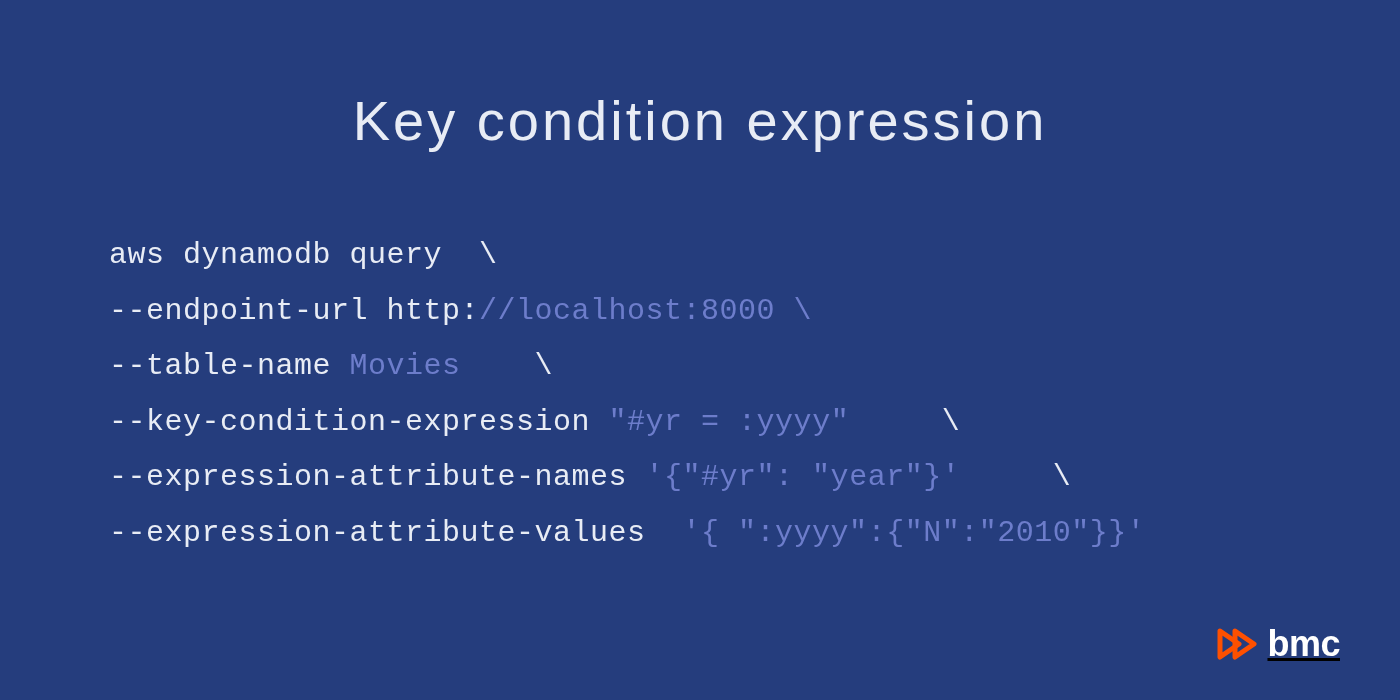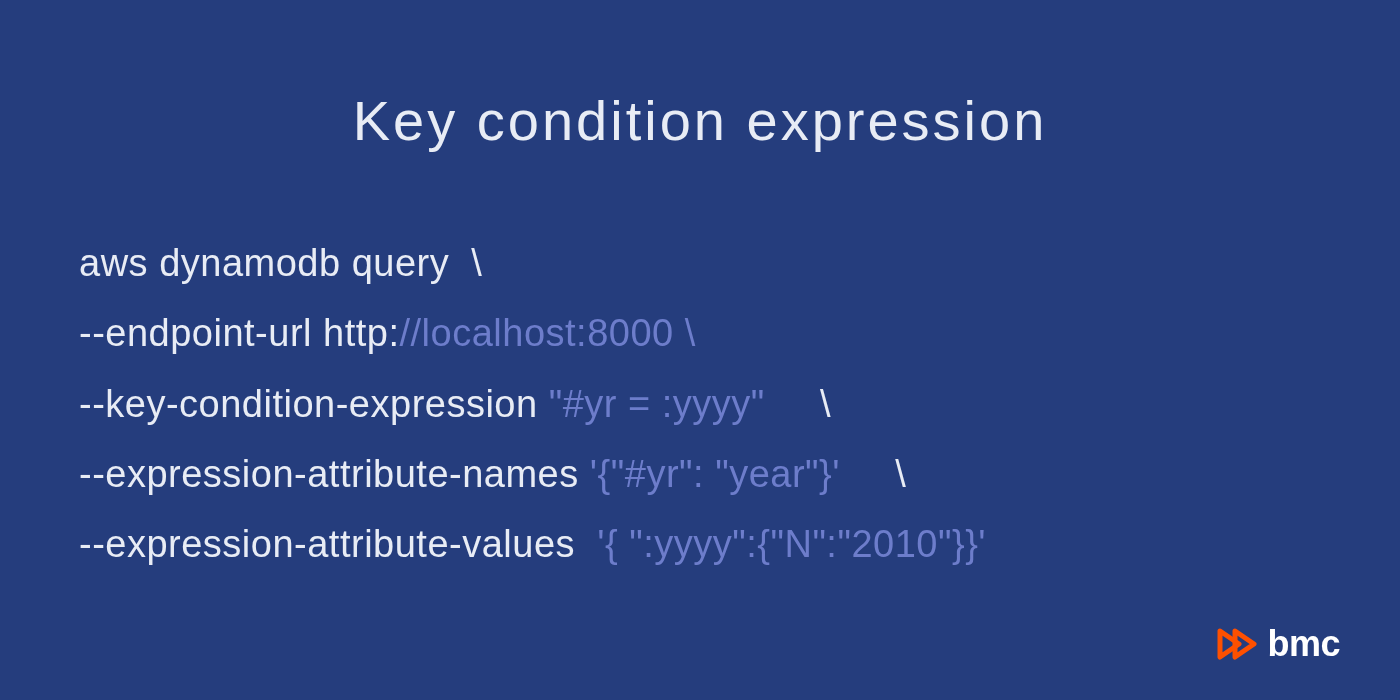--- a/index.html
+++ b/index.html
@@ -18,42 +18,44 @@
     .title {
       color: #e8ecf5;
       font-size: 56px;
       font-weight: 400;
       letter-spacing: 3px;
       text-align: center;
       margin-top: 88px;
     }
     .code-block {
       margin-top: 75px;
-      margin-left: 79px;
-      font-size: 38px;
+      margin-left: 109px;
+      font-size: 30px;
       line-height: 1.85;
       font-weight: 400;
       letter-spacing: 0.5px;
+      font-family: Liberation Mono, monospace;
     }
     .code-line {
       white-space: pre;
     }
     .white {
       color: #e8ecf5;
     }
     .blue {
       color: #6d7dcb;
     }
     .logo {
       position: absolute;
       right: 60px;
       bottom: 35px;
       display: flex;
       align-items: center;
       gap: 6px;
+      text-decoration: underline;
     }
     .logo-icon {
       display: inline-block;
     }
     .logo-icon svg {
       width: 44px;
       height: 38px;
       display: block;
     }
     .logo-text {
@@ -64,20 +66,21 @@
     }
   </style>
 </head>
 <body>
 
 <h1 class="title">Key condition expression</h1>
 
 <div class="code-block">
   <div class="code-line"><span class="white">aws dynamodb query  \</span></div>
   <div class="code-line"><span class="white">--endpoint-url http:</span><span class="blue">//localhost:8000 \</span></div>
+  <div class="code-line"><span class="white">--table-name </span><span class="blue">Movies    </span><span class="white">\</span></div>
   <div class="code-line"><span class="white">--key-condition-expression </span><span class="blue">"#yr = :yyyy"     </span><span class="white">\</span></div>
   <div class="code-line"><span class="white">--expression-attribute-names </span><span class="blue">'{"#yr": "year"}'     </span><span class="white">\</span></div>
   <div class="code-line"><span class="white">--expression-attribute-values  </span><span class="blue">'{ ":yyyy":{"N":"2010"}}'</span></div>
 </div>
 
 <div class="logo">
   <span class="logo-icon">
     <svg viewBox="0 0 44 38">
       <path d="M 3 6 L 22 19 L 3 32 Z" fill="none" stroke="#fe5000" stroke-width="5" stroke-linejoin="round" stroke-linecap="round"></path>
       <path d="M 18 6 L 37 19 L 18 32 Z" fill="none" stroke="#fe5000" stroke-width="5" stroke-linejoin="round" stroke-linecap="round"></path>

